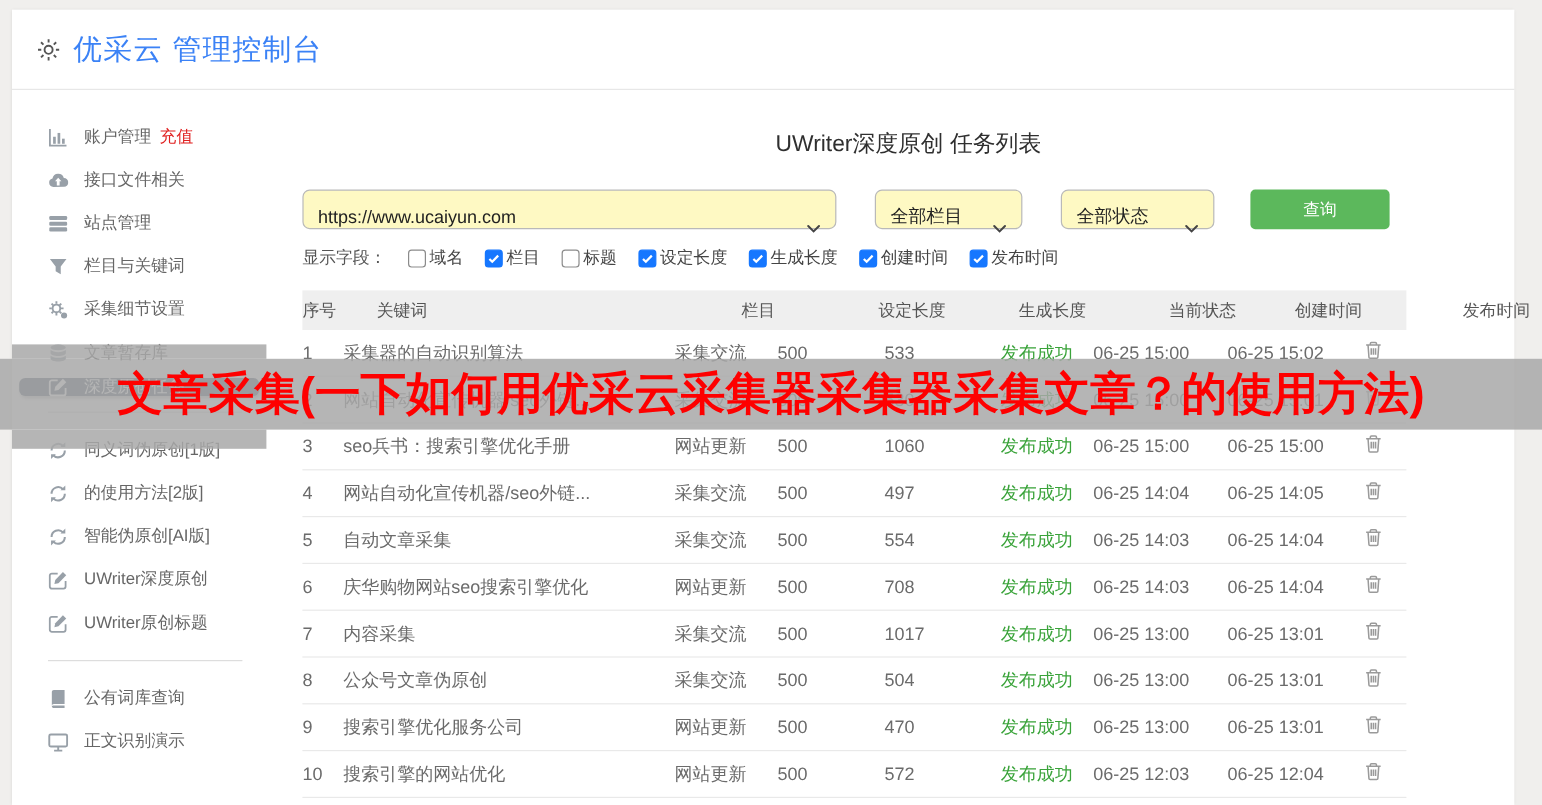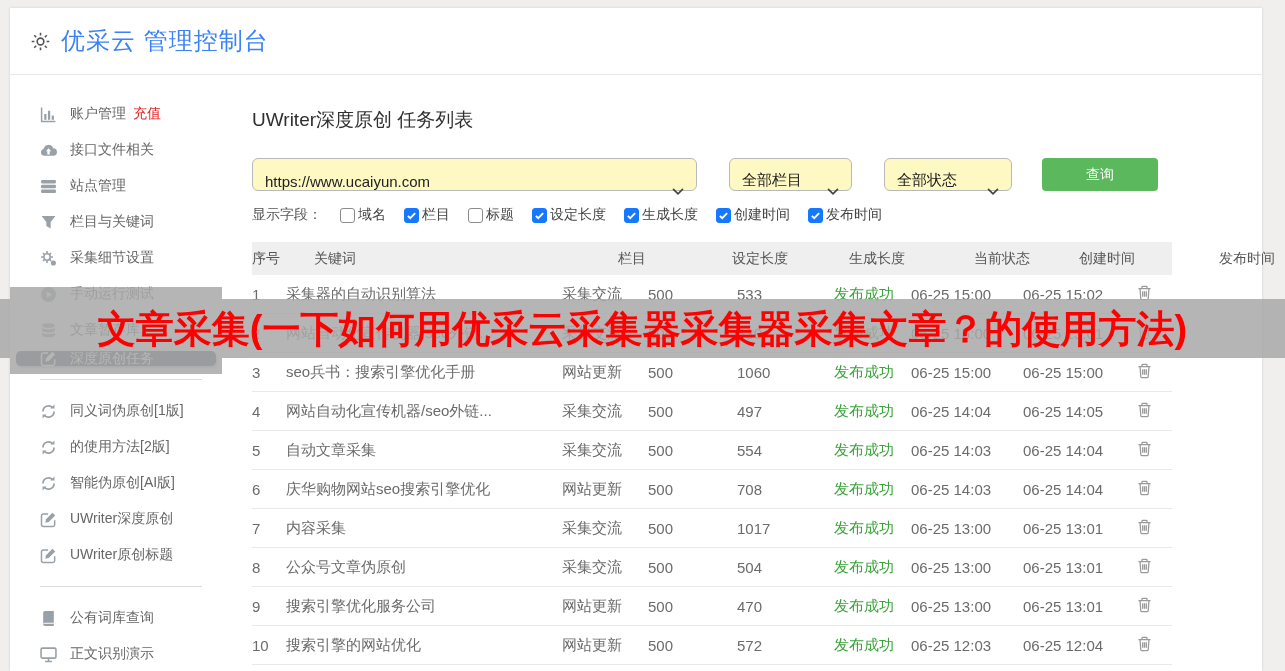--- a/index.html
+++ b/index.html
@@ -34,21 +34,21 @@
   .side-item.active {
     margin:0 6px 0 6px; padding-left:24px; height:15px; margin-top:3px; margin-bottom:2px;
     background:var(--active-bg,#4a5b6e); color:#fff; border-radius:5px;
     box-shadow:1px 2px 3px rgba(0,0,0,.25);
   }
   .side-item.active .icon { color:#fff; }
   .side-badge { color:var(--recharge-red,#e02020); margin-left:7px; font-size:14px; }
   .side-divider { height:1px; background:#ddd; margin:13px 20px 13px 30px; }
   
   .main { flex:1; padding:32px 0 0 30px; }
-  .main h2 { font-size:19px; font-weight:500; color:#2f2f2f; }
+  .main h2 { font-size:19px; font-weight:500; color:#2f2f2f;text-align:center; }
   .filter-row { display:flex; align-items:center; margin-top:25px; width:920px; }
   .sel {
     height:33px; border:1px solid #b9b9b9; border-radius:6px; background:#fef9c3;
     display:flex; align-items:flex-end; padding:0 12px; font-size:15px; color:#222;
     cursor:pointer;
   }
   .sel .chev { width:12px; height:8px; color:#444; margin-left:auto; }
   .sel.site { width:445px; margin-right:32px; }
   .sel.column { width:123px; margin-right:32px; }
   .sel.status { width:128px; margin-right:30px; }
@@ -157,29 +157,20 @@
           <span class="icon">
             <svg viewBox="0 0 16 16">
               <g stroke="currentColor" stroke-width="1.5" fill="none">
                 <circle cx="6.6" cy="6.6" r="3"></circle>
                 <path d="M6.6 1v2M6.6 10.2v2M1 6.6h2M10.2 6.6h2M2.8 2.8l1.3 1.3M9.1 9.1l1.3 1.3M10.4 2.8L9.1 4.1M4.1 9.1l-1.3 1.3"></path>
               </g>
               <circle cx="12.6" cy="12.2" r="2.4" fill="currentColor"></circle>
             </svg>
           </span>
           <span>采集细节设置</span>
-        </div>
-        <div class="side-item">
-          <span class="icon">
-            <svg viewBox="0 0 16 16">
-              <circle cx="8" cy="8" r="7" fill="currentColor"></circle>
-              <path d="M6.4 5l4.8 3-4.8 3z" fill="#fff"></path>
-            </svg>
-          </span>
-          <span>手动运行测试</span>
         </div>
         <div class="side-item">
           <span class="icon">
             <svg viewBox="0 0 16 16">
               <g fill="currentColor">
                 <ellipse cx="8" cy="3.3" rx="6" ry="2.2"></ellipse>
                 <path d="M2 5.4c1.2 1 3.4 1.6 6 1.6s4.8-.6 6-1.6v2.4c0 1.2-2.7 2.2-6 2.2s-6-1-6-2.2z"></path>
                 <path d="M2 9.8c1.2 1 3.4 1.6 6 1.6s4.8-.6 6-1.6v2.4c0 1.2-2.7 2.2-6 2.2s-6-1-6-2.2z"></path>
               </g>
             </svg>

